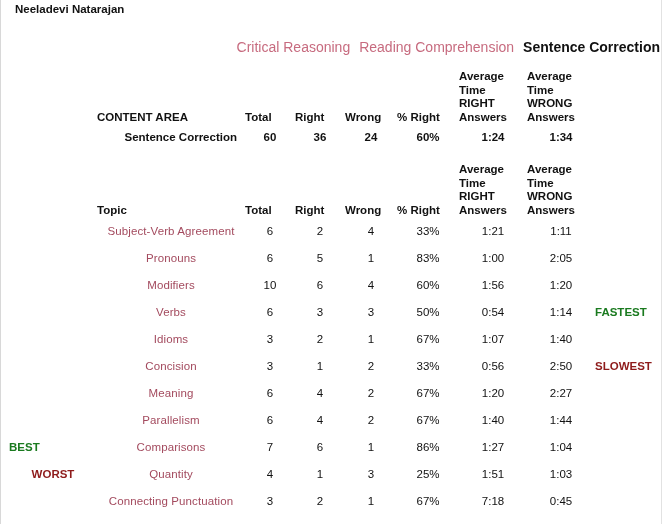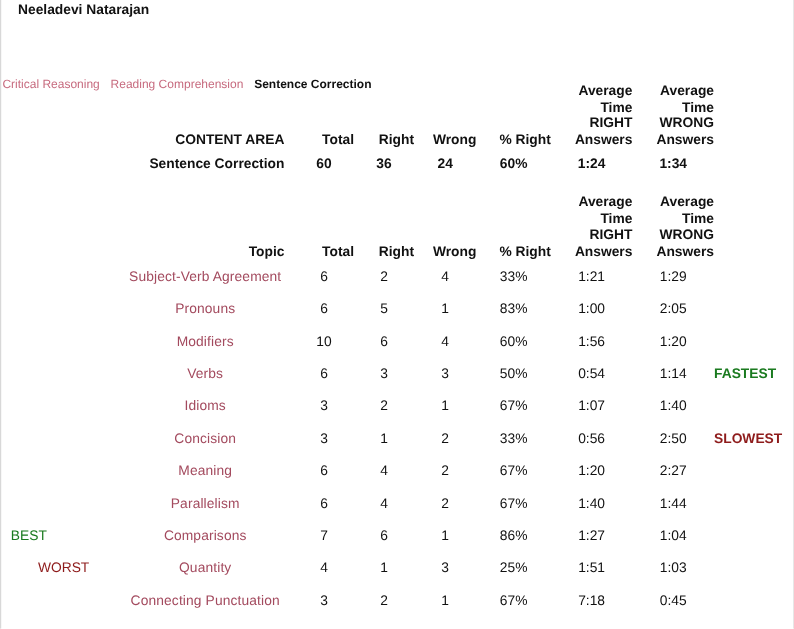--- a/index.html
+++ b/index.html
@@ -57,24 +57,23 @@
     color: #e01b1b;
     letter-spacing: 0.1px;
   }
 
   
   .tabs {
     position: absolute;
     left: 0;
     right: 0;
     top: 39px;
-    text-align: left;
-    font-size: 10px;
+    text-align: right;
+    font-size: 14px;
     white-space: nowrap;
-    margin-top: 26px;
   }
   .tab {
     color: #c76b7f;
     padding: 0 1px;
     cursor: pointer;
   }
   .tab.active {
     color: #111111;
     font-weight: bold;
   }
@@ -98,25 +97,25 @@
   .c-right  { width: 50px; }
   .c-wrong  { width: 52px; }
   .c-pct    { width: 62px; }
   .c-tr     { width: 68px; }
   .c-tw     { width: 68px; }
   .c-note   { width: 76px; }
 
   .hdr-cell {
     font-weight: bold;
     color: #111111;
-    text-align: right;
+    text-align: left;
     line-height: 13.5px;
     padding-bottom: 1px;
   }
-  .hdr-cell.lbl { text-align: right; padding-right: 8px; }
+  .hdr-cell.lbl { padding-right: 8px; }
 
   .num {
     text-align: center;
     color: #111111;
   }
 
   
   #content-area-table {
     position: absolute;
     left: 8px;
@@ -150,21 +149,21 @@
   #topic-table .topic-name {
     text-align: center;
     padding-right: 8px;
     color: #a34a5e;
     letter-spacing: 0.1px;
   }
   #topic-table .num { vertical-align: middle; }
   .flag {
     text-align: left;
     padding-left: 6px;
-    font-weight: normal;
+    font-weight: bold;
     font-size: 11px;
   }
   .flag.best  { color: #1a7a1f; }
   .flag.worst { color: #8e1b1b; text-align: center; }
   .note {
     text-align: left;
     padding-left: 10px;
     font-weight: bold;
     font-size: 11px;
   }
@@ -270,21 +269,21 @@
     </tbody>
       <tbody id="topic-body">
         <tr class="trow">
           <td class="flag"></td>
           <td class="topic-name">Subject-Verb Agreement</td>
           <td class="num">6</td>
           <td class="num">2</td>
           <td class="num">4</td>
           <td class="num">33%</td>
           <td class="num">1:21</td>
-          <td class="num">1:29</td>
+          <td class="num">1:11</td>
           <td class="note"></td>
         </tr>
         <tr class="trow">
           <td class="flag"></td>
           <td class="topic-name">Pronouns</td>
           <td class="num">6</td>
           <td class="num">5</td>
           <td class="num">1</td>
           <td class="num">83%</td>
           <td class="num">1:00</td>

